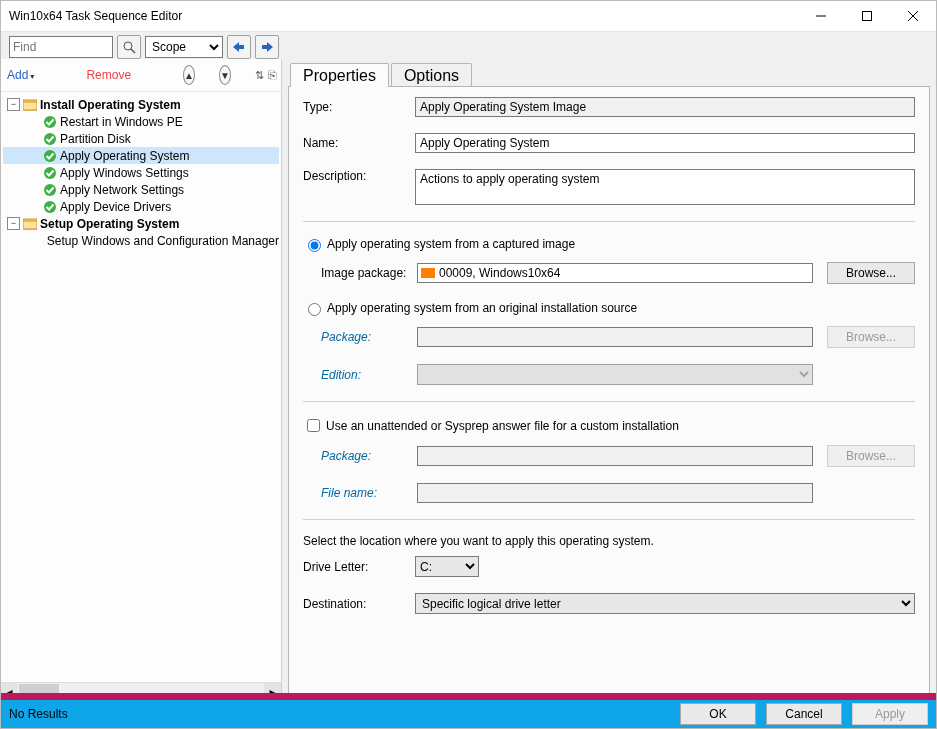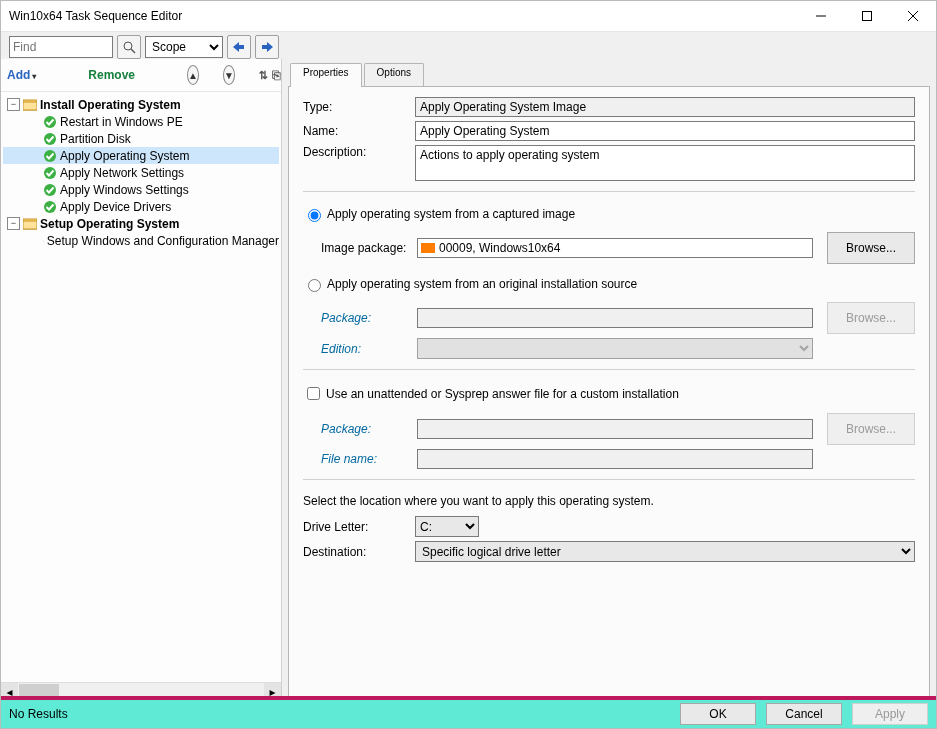--- a/index.html
+++ b/index.html
@@ -65,24 +65,23 @@
     width:280px;
     border-right:1px solid #d0d0d0;
     display:flex;flex-direction:column;
     background:#fdfdfd;
   }
   .left-toolbar{
     height:26px;
     padding:3px 6px;
     display:flex;align-items:center;gap:24px;
     border-bottom:1px solid #e6e6e6;
-    font-weight:bold;
   }
   .add-link{color:#2a63c0;}
-  .remove-link{color:#15803d;}
+  .remove-link{color:#ef4444;}
   .dropdown-mark{font-size:8px;margin-left:2px;color:#333;}
   .tool-divider{width:1px;height:16px;background:#ccc;margin:0 2px;}
   .circle-btn{
     width:18px;height:18px;border:1px solid #888;border-radius:50%;
     display:flex;align-items:center;justify-content:center;
     background:#f7f7f7;font-size:10px;color:#333;
   }
   .right-tools{margin-left:auto;display:flex;gap:4px;}
 
   .tree{
@@ -114,31 +113,31 @@
   .tree-scrollbar .thumb{flex:0 0 40px;height:15px;background:#cfcfcf;margin:1px;}
   .tree-scrollbar .track{flex:1;}
 
   
   .right-pane{flex:1;background:#f0f0f0;display:flex;flex-direction:column;}
   .tabs{
     display:flex;height:24px;padding:4px 4px 0 8px;
   }
   .tab{
     padding:3px 12px 0 12px;border:1px solid #b5b5b5;border-bottom:none;
-    background:#f0f0f0;font-size:10px;margin-right:2px;
+    background:#f0f0f0;font-size:16px;margin-right:2px;
     border-radius:2px 2px 0 0;
   }
   .tab.active{background:#fbfbfb;position:relative;z-index:2;}
   .tab-panel{
     flex:1;margin:0 6px 0 6px;
     border:1px solid #b5b5b5;background:#fbfbfb;
     padding:10px 14px;overflow:auto;
     position:relative;top:-1px;
   }
-  .row{display:flex;align-items:center;margin-bottom:4px;}
+  .row{display:flex;align-items:center;margin-bottom:16px;}
   .row .label{width:112px;}
   .field{
     flex:1;height:20px;border:1px solid #7a7a7a;background:#fff;
     padding:1px 4px;font-size:12px;box-sizing:border-box;
   }
   .readonly{background:#f0f0f0;}
   .descfield{
     flex:1;height:36px;border:1px solid #7a7a7a;background:#fff;
     padding:2px 4px;font-size:12px;box-sizing:border-box;resize:none;
     font-family:inherit;
@@ -147,40 +146,40 @@
   .hr{height:1px;background:#d0d0d0;margin:10px 0 14px 0;}
   .radio-row{display:flex;align-items:center;margin-bottom:10px;}
   .radio{width:13px;height:13px;margin-right:6px;}
   .sub{margin-left:18px;}
   .sub .row .label{width:96px;}
   .select{
     flex:1;height:21px;border:1px solid #7a7a7a;background:#e8e8e8;
     font-size:12px;padding:0 2px;box-sizing:border-box;
   }
   .btn{
-    width:88px;height:32px;border:1px solid #a7a7a7;background:#e9e9e9;
+    width:88px;height:22px;border:1px solid #a7a7a7;background:#e9e9e9;
     font-size:12px;margin-left:14px;
   }
   .btn.disabled{color:#9a9a9a;background:#efefef;border-color:#cfcfcf;}
   .muted{color:#0369a1;font-style:italic;}
   .img-pkg{
     flex:1;height:20px;border:1px solid #7a7a7a;background:#fff;
     display:flex;align-items:center;padding:0 3px;box-sizing:border-box;
   }
   .pkg-icon{width:14px;height:10px;background:#ff7d00;margin-right:4px;}
   .narrow-select{
     width:64px;height:21px;border:1px solid #7a7a7a;background:#e8e8e8;
     font-size:12px;
   }
   .checkbox{width:13px;height:13px;margin-right:6px;}
 
   
   .status{
     position:absolute;left:0;bottom:0;right:0;
-    height:28px;border-top:4px solid #be185d;background:#5eead4;
+    height:28px;border-top:7px solid #be185d;background:#0ea5e9;
     display:flex;align-items:center;padding:0 8px;
   }
   .button-bar{
     margin-left:auto;display:flex;gap:10px;
   }
   .dlg-btn{
     width:76px;height:22px;border:1px solid #a7a7a7;background:#e9e9e9;font-size:12px;
   }
   .dlg-btn.disabled{color:#9a9a9a;background:#efefef;border-color:#cfcfcf;}
 </style>
@@ -288,30 +287,30 @@
                   </svg>
                   <span>Apply Operating System</span>
                 </div>
               </li>
             <li>
                 <div class="tree-row indent2">
                   <svg class="check-icon" viewBox="0 0 14 14">
                     <circle cx="7" cy="7" r="6" fill="#3cb043"></circle>
                     <polyline points="3.5,7 6,9.5 10.5,4.5" fill="none" stroke="#fff" stroke-width="2"></polyline>
                   </svg>
+                  <span>Apply Windows Settings</span>
+                </div>
+              </li>
+            <li>
+                <div class="tree-row indent2">
+                  <svg class="check-icon" viewBox="0 0 14 14">
+                    <circle cx="7" cy="7" r="6" fill="#3cb043"></circle>
+                    <polyline points="3.5,7 6,9.5 10.5,4.5" fill="none" stroke="#fff" stroke-width="2"></polyline>
+                  </svg>
                   <span>Apply Network Settings</span>
-                </div>
-              </li>
-            <li>
-                <div class="tree-row indent2">
-                  <svg class="check-icon" viewBox="0 0 14 14">
-                    <circle cx="7" cy="7" r="6" fill="#3cb043"></circle>
-                    <polyline points="3.5,7 6,9.5 10.5,4.5" fill="none" stroke="#fff" stroke-width="2"></polyline>
-                  </svg>
-                  <span>Apply Windows Settings</span>
                 </div>
               </li>
             <li>
                 <div class="tree-row indent2">
                   <svg class="check-icon" viewBox="0 0 14 14">
                     <circle cx="7" cy="7" r="6" fill="#3cb043"></circle>
                     <polyline points="3.5,7 6,9.5 10.5,4.5" fill="none" stroke="#fff" stroke-width="2"></polyline>
                   </svg>
                   <span>Apply Device Drivers</span>
                 </div>

